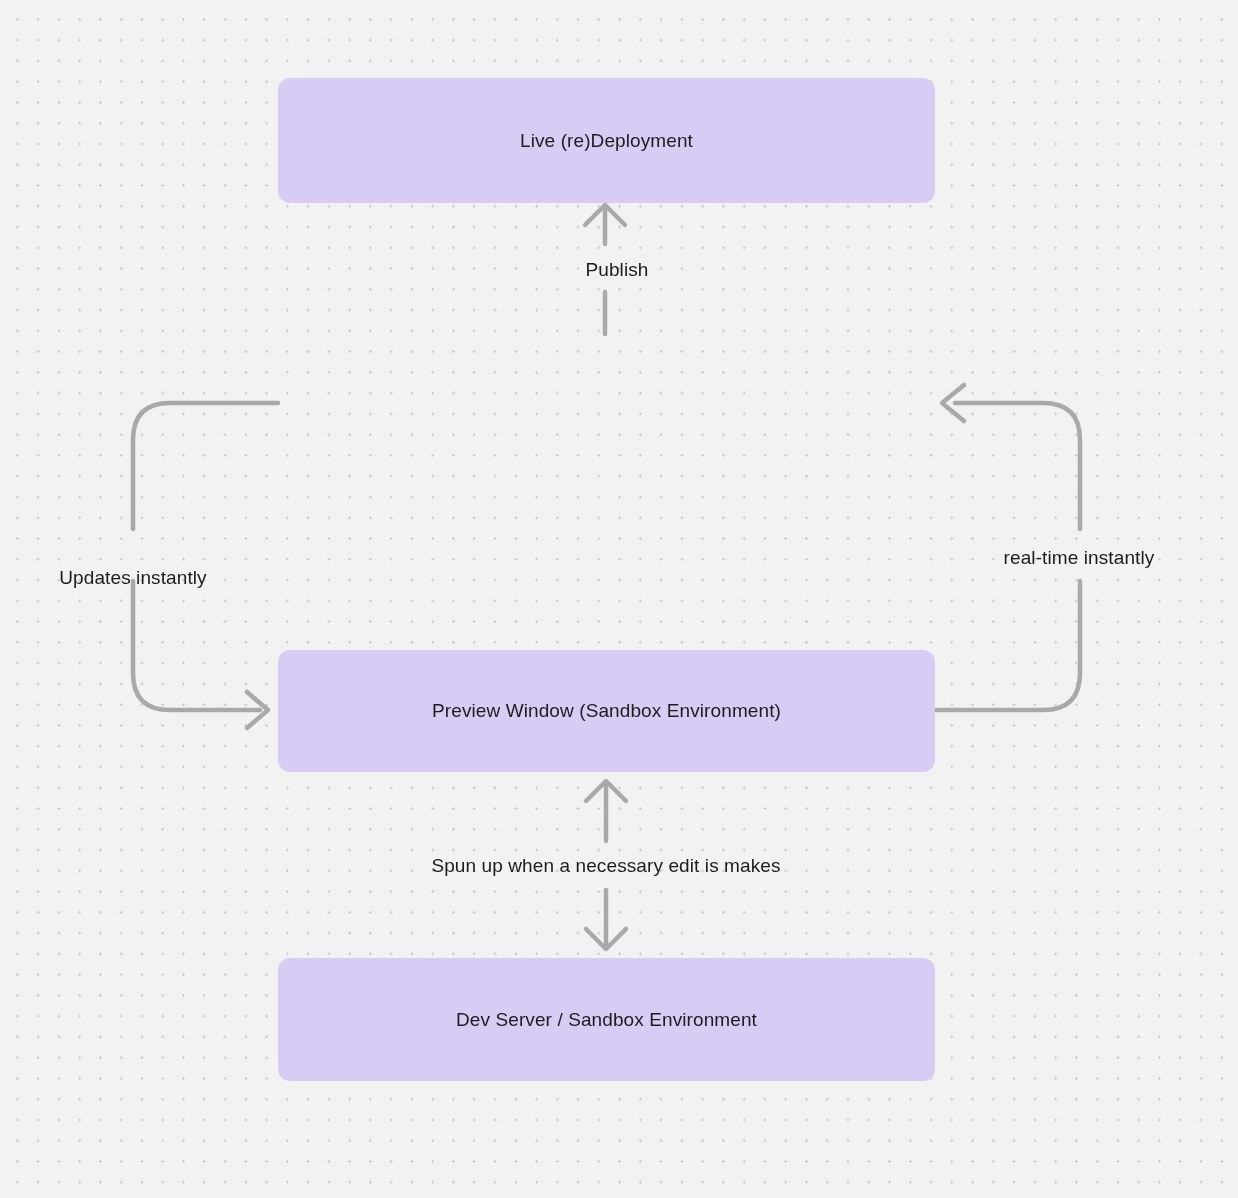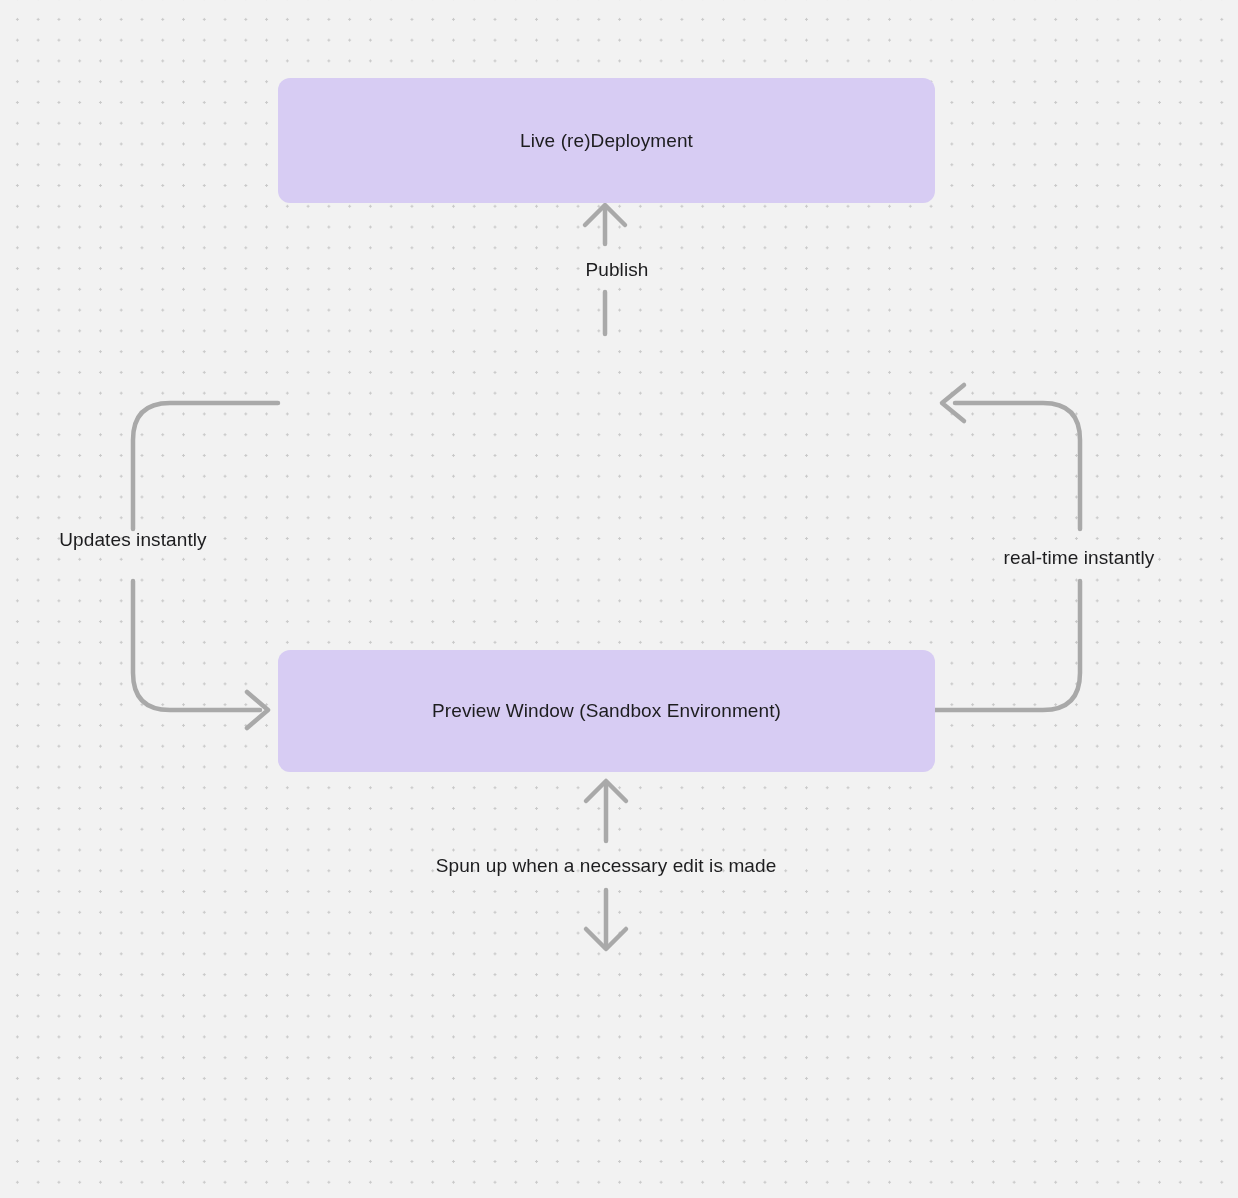--- a/index.html
+++ b/index.html
@@ -57,21 +57,21 @@
   .node-devserver { top: 958px; height: 123px; }
   .edge-label {
     position: absolute;
     transform: translate(-50%, -50%);
     white-space: nowrap;
     color: var(--label-text-color);
     font-size: 19px;
     letter-spacing: 0.1px;
   }
   .label-publish   { left: 605px;  top: 270px; margin-left: 12px; }
-  .label-updates   { left: 133px;  top: 540px; }
+  .label-updates   { left: 133px;  top: 578px; }
   .label-feedback  { left: 1079px; top: 558px; }
   .label-spunup    { left: 606px;  top: 866px; }
 </style>
 </head>
 <body>
 
 <div class="canvas">
 
   <svg class="connector-layer" viewBox="0 0 1238 1198" xmlns="http://www.w3.org/2000/svg" aria-hidden="true">
 
@@ -95,22 +95,25 @@
 
   <div class="node node-live">
     <span>Live (re)Deployment</span>
   </div>
 
 
   <div class="node node-preview">
     <span>Preview Window (Sandbox Environment)</span>
   </div>
 
+  <div class="node node-devserver">
+    <span>Dev Server / Sandbox Environment</span>
+  </div>
 
   <div class="edge-label label-publish">Publish</div>
 
   <div class="edge-label label-updates">Updates instantly</div>
 
   <div class="edge-label label-feedback">real-time instantly</div>
 
-  <div class="edge-label label-spunup">Spun up when a necessary edit is made</div>
+  <div class="edge-label label-spunup">Spun up when a necessary edit is makes</div>
 
 </div>
 
 </body></html>

